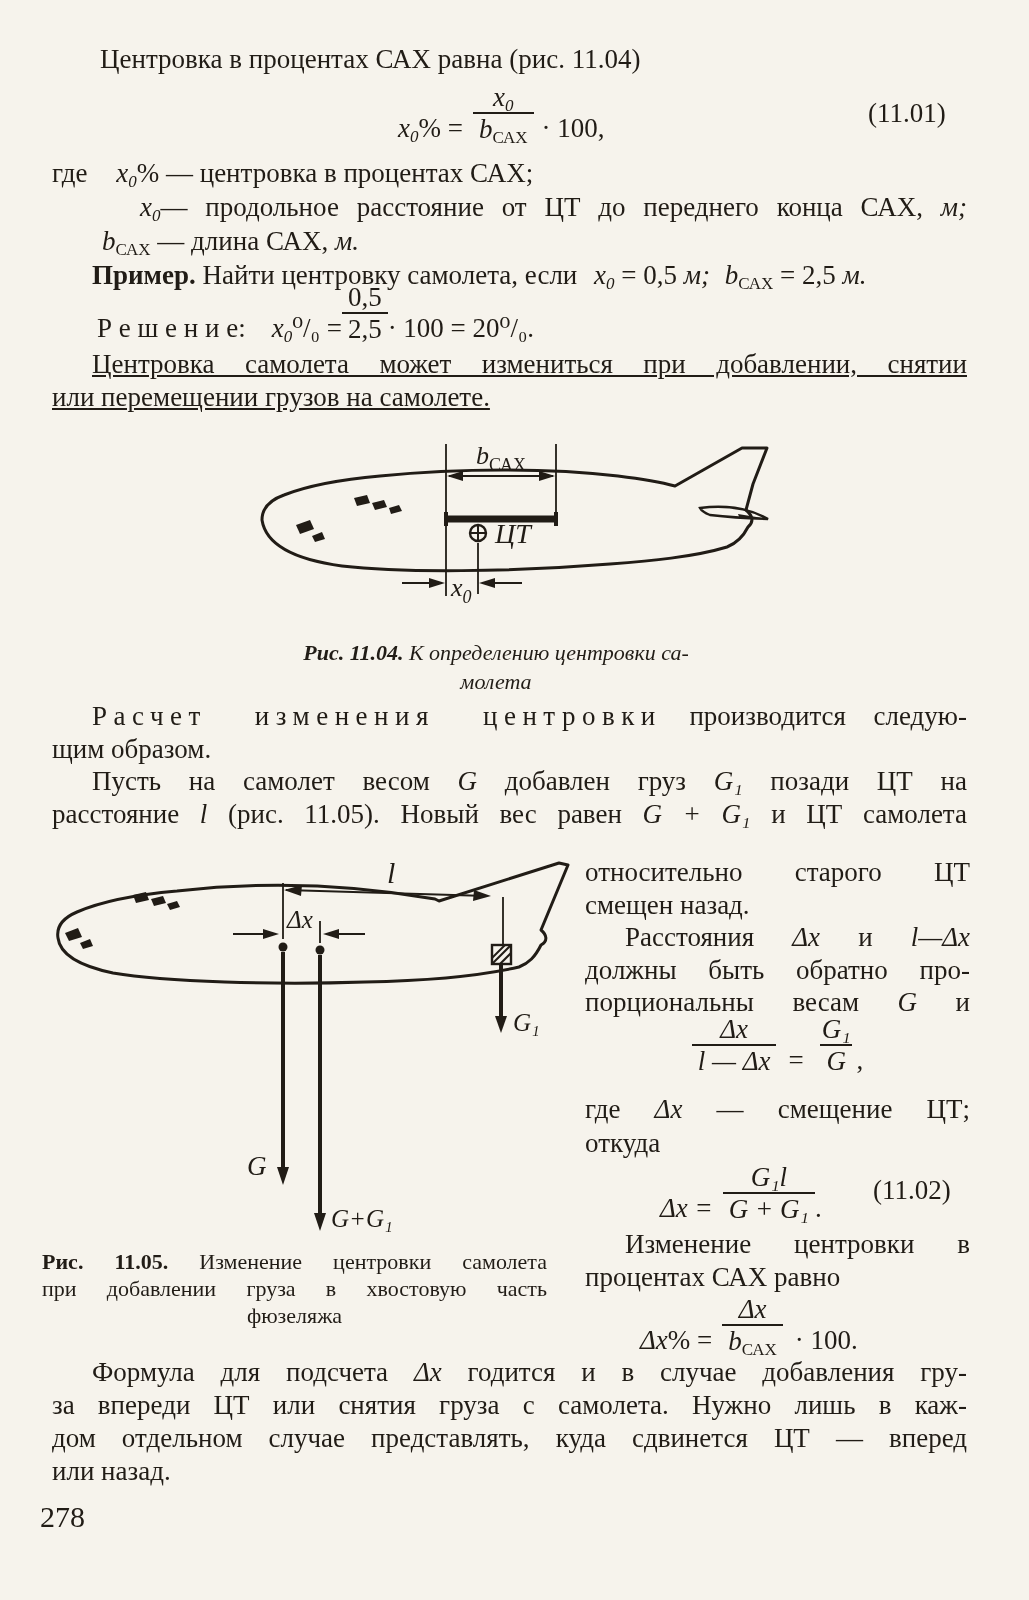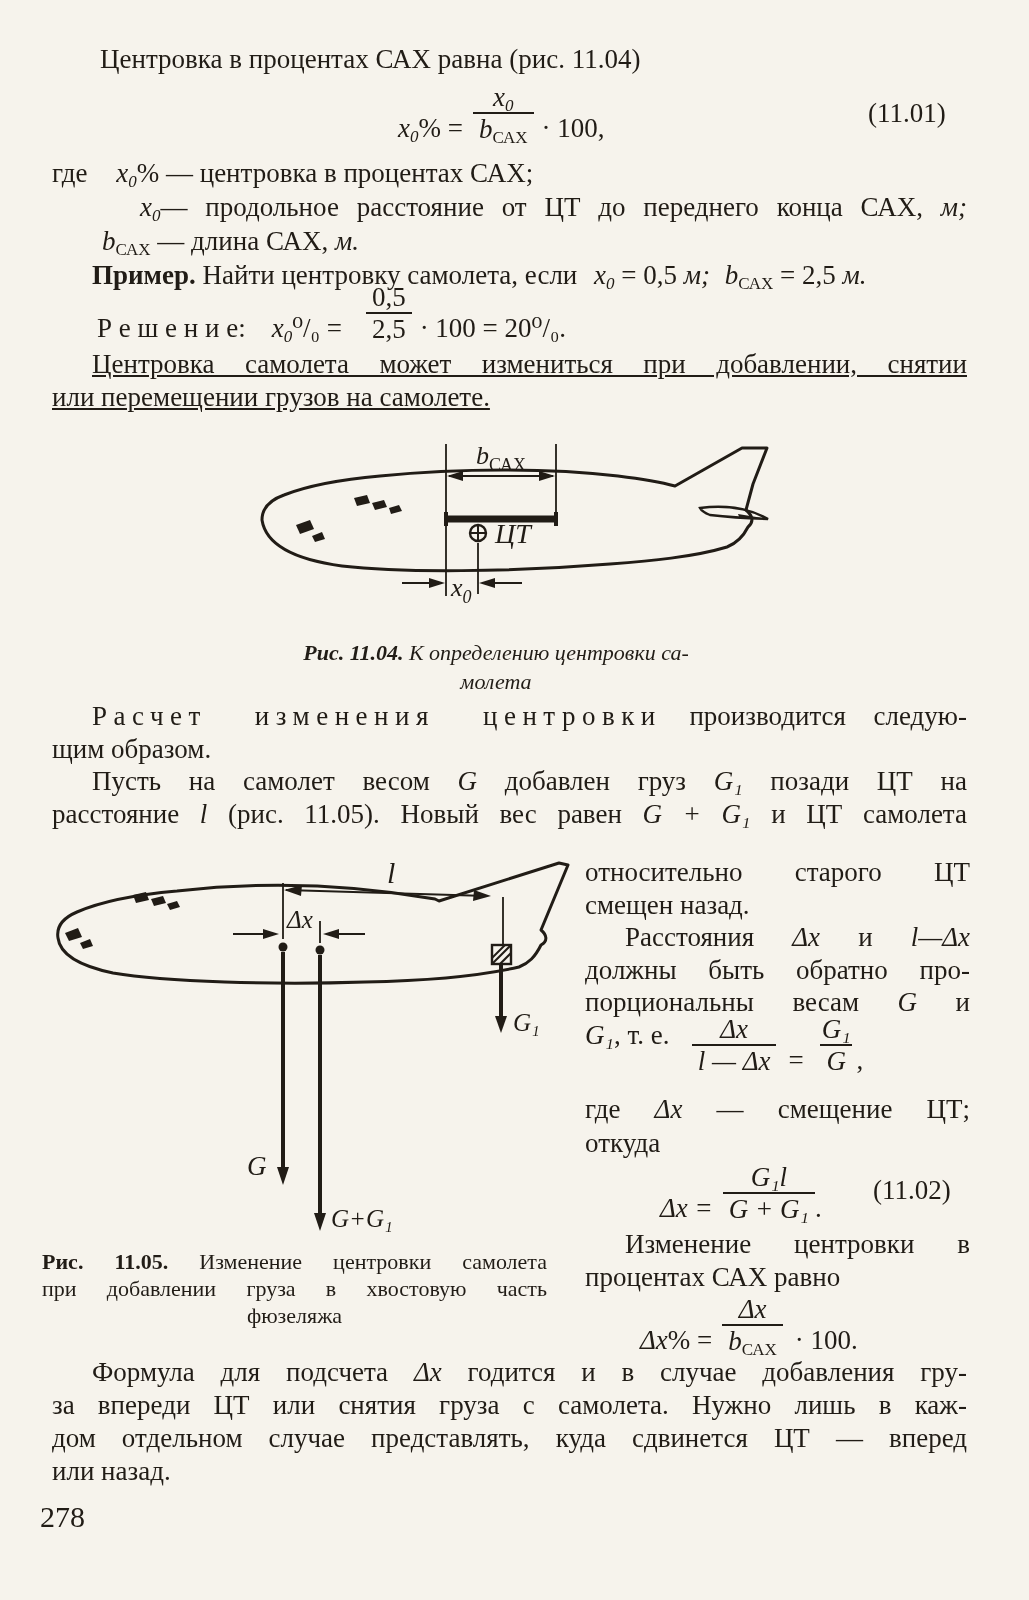--- a/index.html
+++ b/index.html
@@ -76,25 +76,25 @@
     <span>Найти центровку самолета, если</span>
     <span class="v" style="margin-left:10px;"><span>x</span><sub class="sb">0</sub></span>
     <span>= 0,5</span> <span class="v">м;</span>
     <span class="v" style="margin-left:8px;"><span>b</span><sub class="sb" style="font-style:normal;">САХ</sub></span>
     <span>= 2,5</span> <span class="v">м.</span>
   </div>
 
   <div class="abs feq" style="left:97px;top:288px;height:56px;">
     <span>Р е ш е н и е:</span>
     <span class="v" style="margin-left:26px;margin-top:44px;"><span>x</span><sub class="sb">0</sub><span style="font-style:normal;">⁰/₀ =</span></span>
-    <span class="fr" style="margin-left:24px;">
+    <span class="fr" style="margin-left:0;">
       <span class="nm">0,5</span>
       <span class="dn">2,5</span>
     </span>
-    <span style="margin-left:8px;">· 100 = 20⁰/₀.</span>
+    <span style="margin-left:0;">· 100 = 20⁰/₀.</span>
   </div>
 
   <div class="abs lines" style="left:52px;top:348px;width:915px;line-height:32.5px;text-decoration:underline;">
     <span class="ln just ind">Центровка самолета может измениться при добавлении, снятии</span>
     <span class="ln">или перемещении грузов на самолете.</span>
   </div>
 
   <svg class="abs" style="left:250px;top:424px;" width="520" height="192" viewBox="0 0 520 192">
 
     <path class="ol" d="M 12,96 C 12,84 20,76 34,71 C 62,60 96,55 130,52 C 210,44 300,44 368,52 C 392,55 410,58 425,62 L 492,24 L 517,24 L 503,60 L 496,86 C 503,92 504,98 498,103 C 493,113 487,119 477,123 C 444,133 400,137 360,140 C 262,148 152,149 92,142 C 48,136 16,122 12,96 Z"></path>
@@ -204,21 +204,20 @@
     <span class="ln just">при добавлении груза в хвостовую часть</span>
     <span class="ln capc" style="text-align:center;">фюзеляжа</span>
   </div>
 
   <div class="abs lines" style="left:585px;top:816px;width:385px;line-height:32.5px;margin-top:40px;">
     <span class="ln just">относительно старого ЦТ</span>
     <span class="ln">смещен назад.</span>
     <span class="ln just ind"><span>Расстояния </span><span class="v">Δx</span><span> и </span><span class="v">l—Δx</span></span>
     <span class="ln just">должны быть обратно про-</span>
     <span class="ln just"><span>порциональны весам </span><span class="v">G</span><span> и</span></span>
-    <span class="ln"><span class="v">G₁</span><span>, т. е.</span></span>
   </div>
 
   <div class="abs feq" style="left:585px;top:1012px;width:385px;justify-content:center;height:64px;">
     <span class="fr v">
       <span class="nm">Δx</span>
       <span class="dn">l — Δx</span>
     </span>
     <span style="margin:0 12px;">=</span>
     <span class="fr v">
       <span class="nm">G₁</span>

